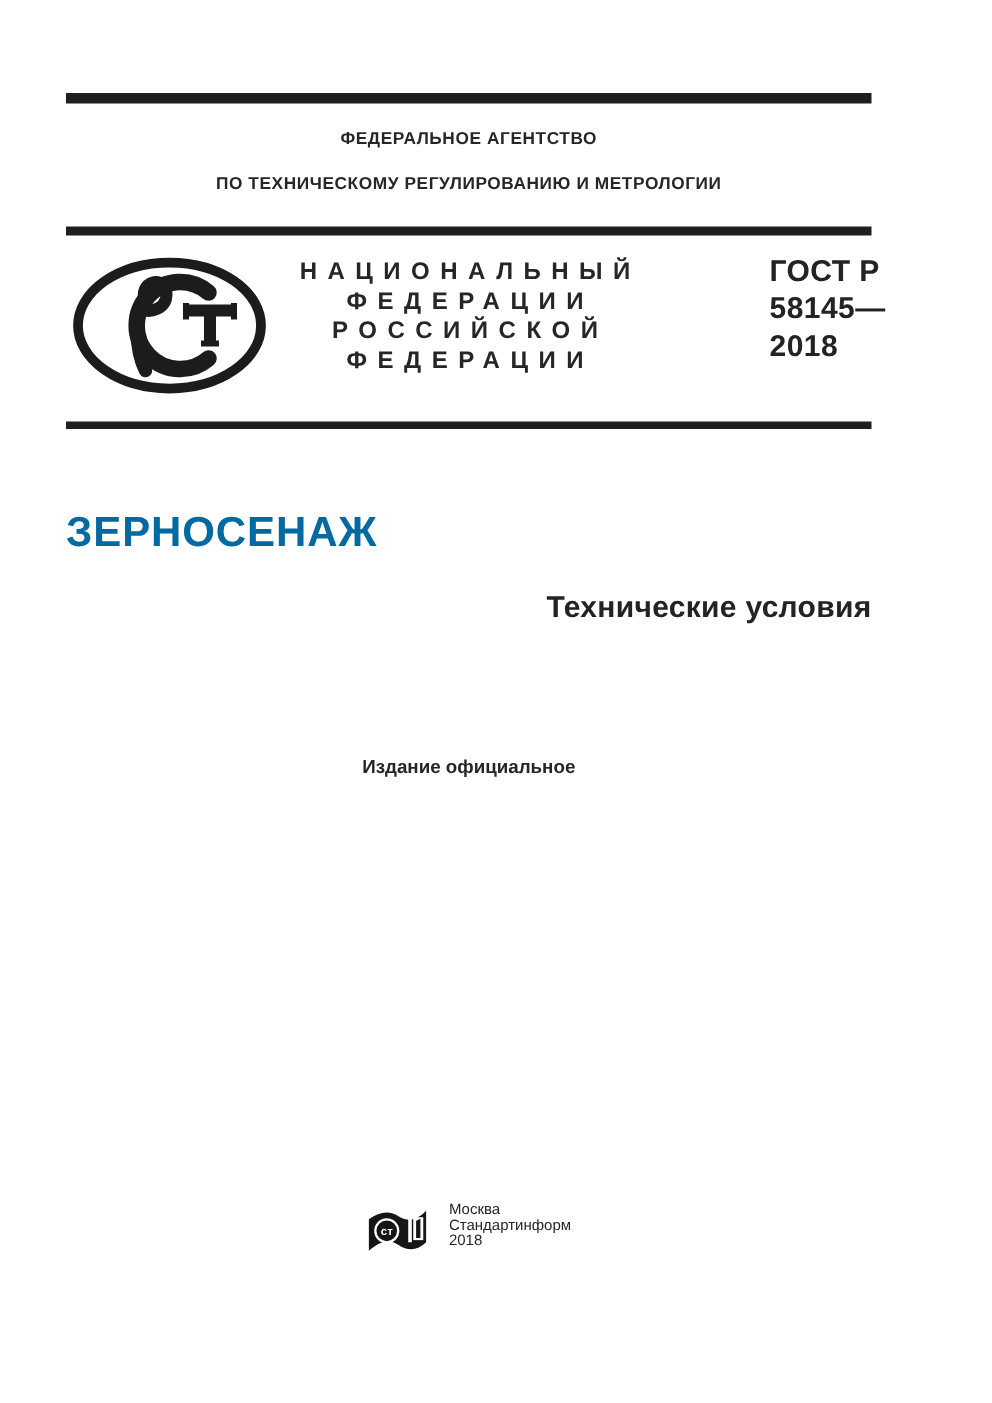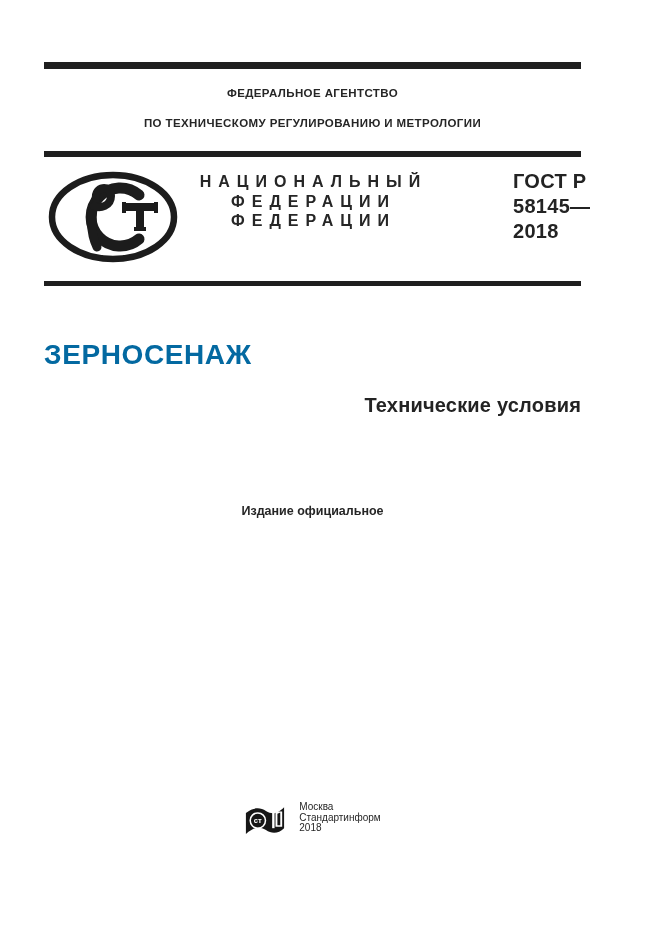--- a/index.html
+++ b/index.html
@@ -57,20 +57,21 @@
 
     <path d="M 77,38 L 109,38" fill="none" stroke="#1c1c1c" stroke-width="8"></path>
     <path d="M 77,33 L 77,44 M 109,33 L 109,44" fill="none" stroke="#1c1c1c" stroke-width="4"></path>
     <path d="M 93,38 L 93,60" fill="none" stroke="#1c1c1c" stroke-width="8"></path>
     <path d="M 87,60 L 99,60" fill="none" stroke="#1c1c1c" stroke-width="4"></path>
   </svg>
 
   <div class="std-type">
     <div class="line">НАЦИОНАЛЬНЫЙ</div>
     <div class="line">ФЕДЕРАЦИИ</div>
+    <div class="line">РОССИЙСКОЙ</div>
     <div class="line">ФЕДЕРАЦИИ</div>
   </div>
 
   <div class="designation">
     <div>ГОСТ Р</div>
     <div>58145—</div>
     <div>2018</div>
   </div>
 
   <div class="rule rule-3"></div>

